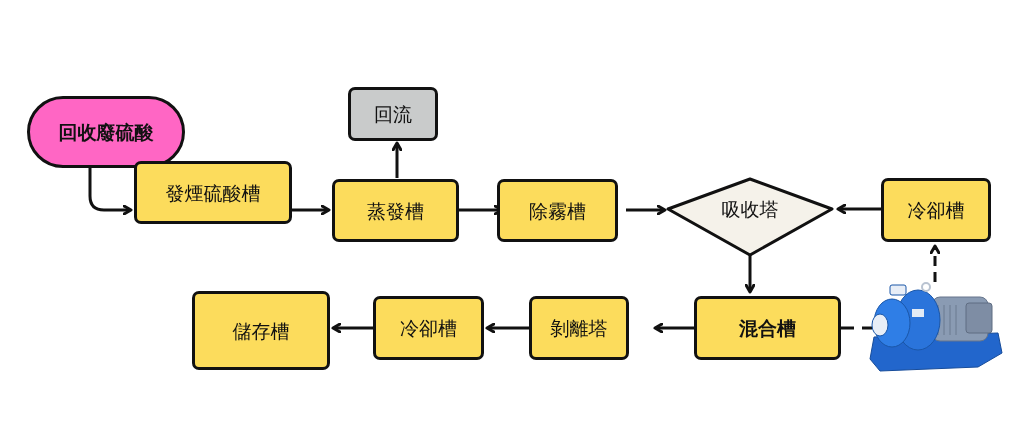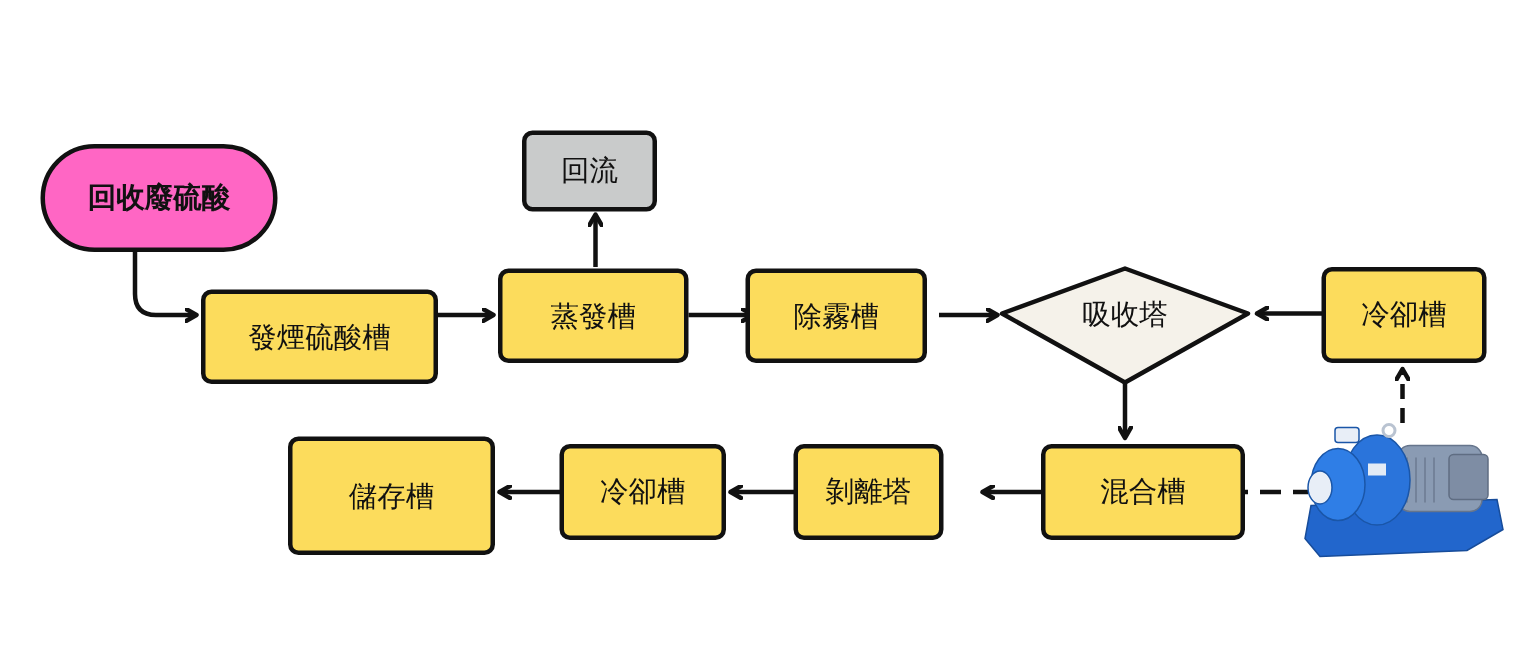--- a/index.html
+++ b/index.html
@@ -46,21 +46,21 @@
 
   <line x1="375" y1="328" x2="334" y2="328" stroke="#111" stroke-width="3" marker-end="url(#arr)"></line>
 
   <polygon points="668,209 750,179 832,209 750,255" fill="#f5f2ea" stroke="#111" stroke-width="3" stroke-linejoin="round"></polygon>
 </svg>
 
 <div class="node pill" style="left:27px;top:96px;width:158px;height:72px;font-weight:bold;">
   <span>回收廢硫酸</span>
 </div>
 
-<div class="node box" style="left:134px;top:193px;width:158px;height:63px;">
+<div class="node box" style="left:134px;top:161px;width:158px;height:63px;">
   <span>發煙硫酸槽</span>
 </div>
 
 <div class="node grey" style="left:348px;top:87px;width:90px;height:54px;">
   <span>回流</span>
 </div>
 
 <div class="node box" style="left:332px;top:179px;width:127px;height:63px;">
   <span>蒸發槽</span>
 </div>
@@ -70,21 +70,21 @@
 </div>
 
 <div class="diamond-label" style="left:690px;top:190px;width:120px;height:40px;">
   <span>吸收塔</span>
 </div>
 
 <div class="node box" style="left:881px;top:178px;width:110px;height:64px;">
   <span>冷卻槽</span>
 </div>
 
-<div class="node box" style="left:694px;top:296px;width:136px;height:64px;">
+<div class="node box" style="left:694px;top:296px;width:147px;height:64px;font-weight:bold;">
   <span>混合槽</span>
 </div>
 
 <div class="node box" style="left:529px;top:296px;width:100px;height:64px;">
   <span>剝離塔</span>
 </div>
 
 <div class="node box" style="left:373px;top:296px;width:111px;height:64px;">
   <span>冷卻槽</span>
 </div>

